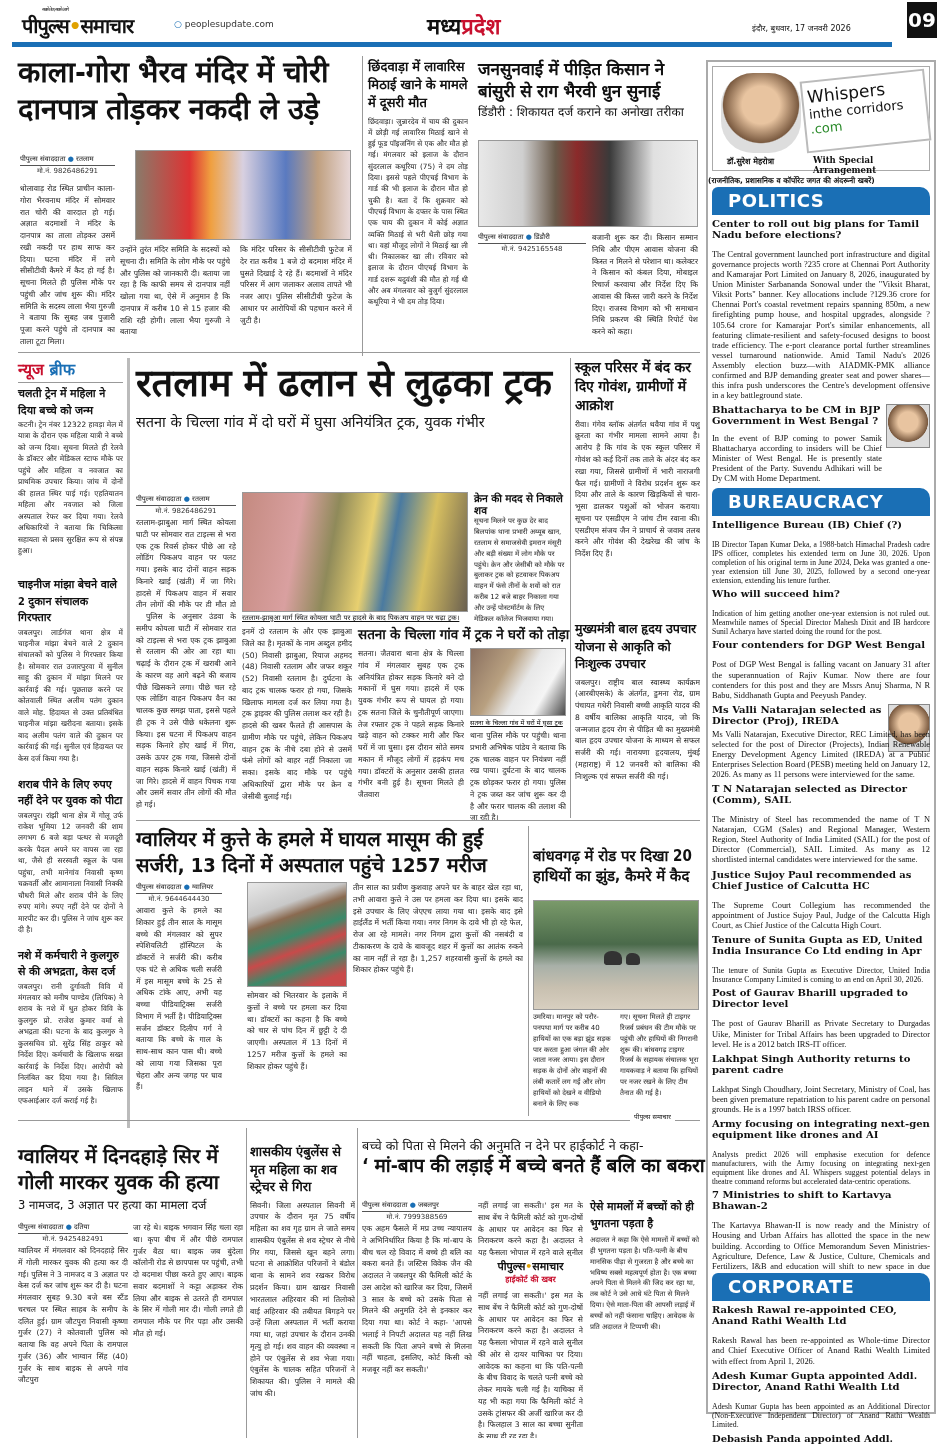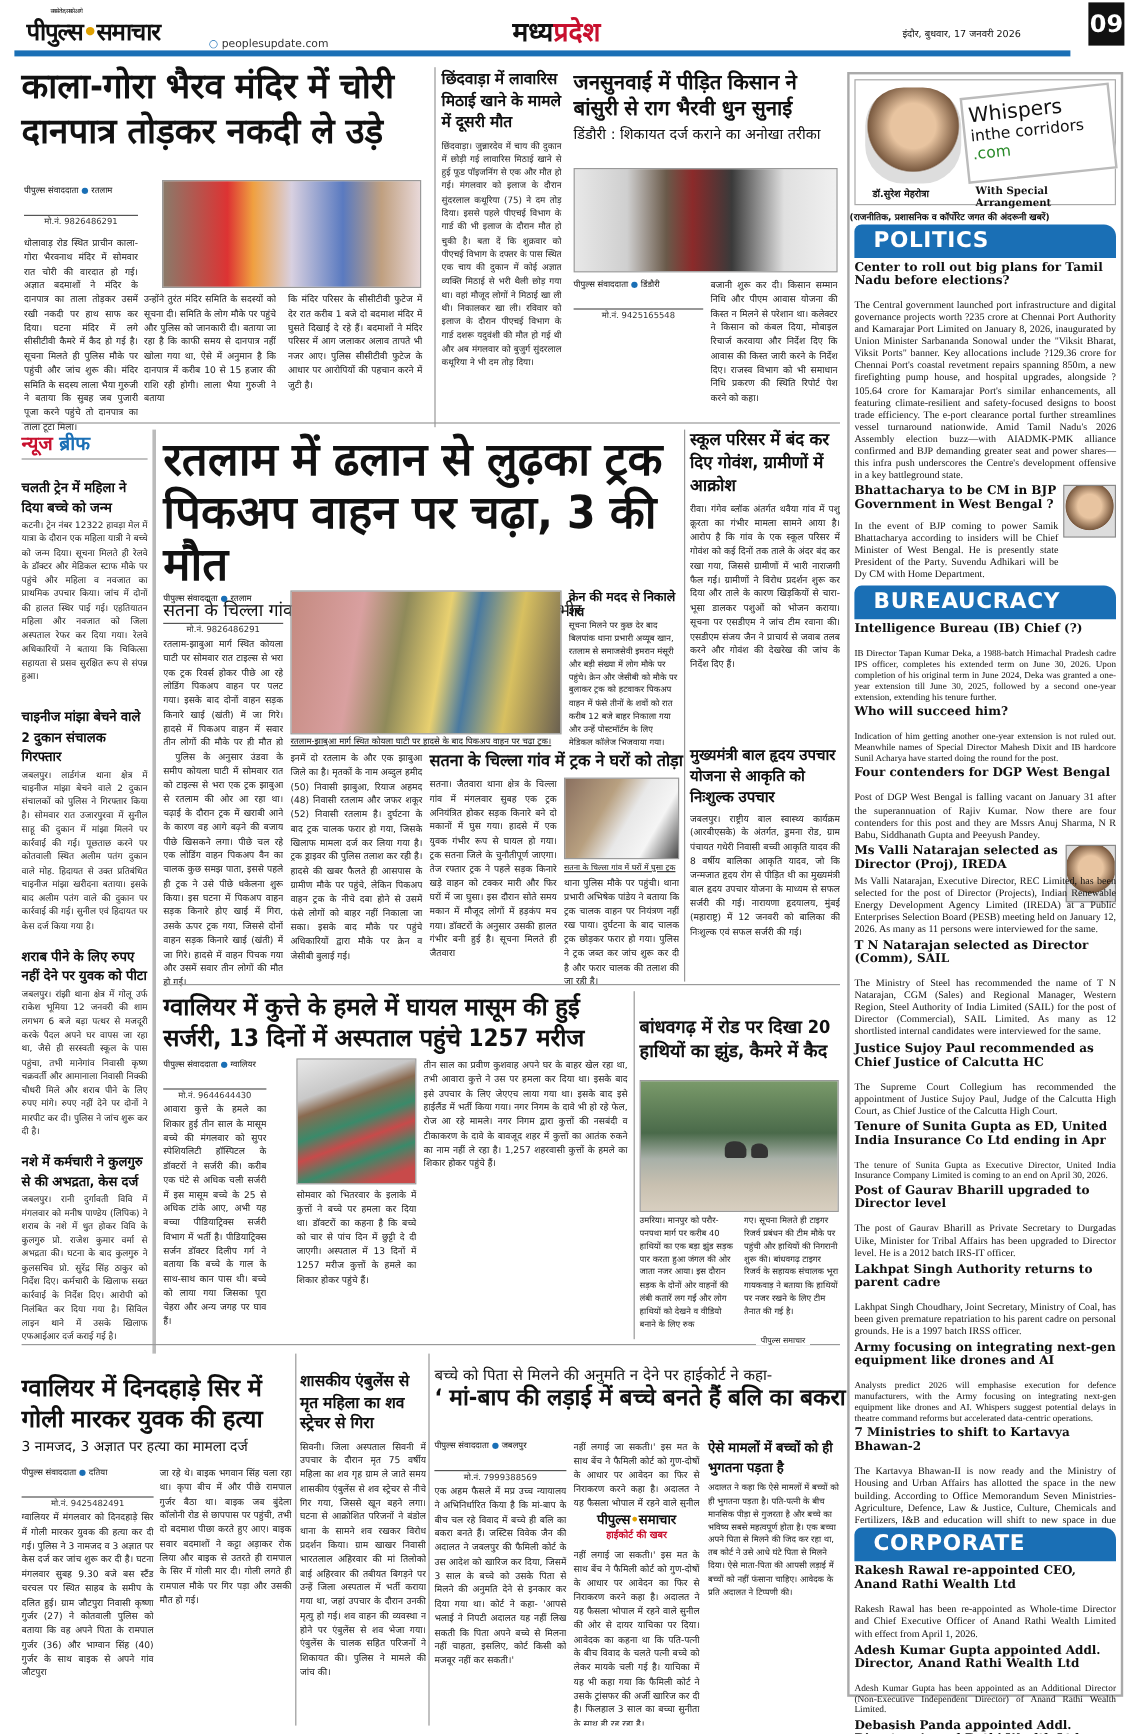--- a/index.html
+++ b/index.html
@@ -2,30 +2,30 @@
 <html><head>
 <meta charset="utf-8">
 <style>
 *{box-sizing:border-box;margin:0;padding:0}
 body{width:945px;height:1445px;background:#fff;position:relative;overflow:hidden;font-family:"DejaVu Sans",sans-serif;color:#111}
 .abs{position:absolute}
 .masthead{left:12px;top:2px;width:930px;height:42px}
 .logo{left:10px;top:10px;font-size:20px;font-weight:bold;letter-spacing:-1px}
 .logo .tag{position:absolute;left:20px;top:-6px;font-size:5px;font-weight:normal}
 .logo .dot{color:#e0a100}
-.site{left:162px;top:30px;font-size:9px;color:#333}
+.site{left:162px;top:17px;font-size:9px;color:#333}
 .section{left:415px;top:8px;font-size:22px;font-weight:bold}
 .section .p2{color:#c8102e}
 .date{left:740px;top:20px;font-size:8px}
 .pagenum{left:895px;top:0px;width:30px;height:36px;background:#111;color:#fff;font-size:20px;font-weight:bold;text-align:center;line-height:36px}
 .blueline{left:12px;top:37px;width:903px;height:5px;background:#1a6fb5}
 .hl{font-weight:bold;line-height:1.15;color:#111;font-family:"DejaVu Sans Condensed","DejaVu Sans",sans-serif}
 .sub{line-height:1.2}
 .body{font-size:7.6px;line-height:1.55;text-align:justify;color:#222}
-.byline{font-size:7px;border-bottom:1px solid #555;padding-bottom:16px}
+.byline{font-size:7px;border-bottom:1px solid #555;padding-bottom:2px}
 .byline .bd{color:#1a6fb5}
 .mob{font-size:7px;text-align:center;color:#333}
 .img{background:linear-gradient(135deg,#c9a27a,#6b4f3a 40%,#b9b0a0 70%,#d7cfc4);border:1px solid #999}
 .caption{font-size:7px;text-decoration:underline}
 .vrule{width:1px;background:#999}
 .hrule{height:1px;background:#999}
 .brief-title{font-size:16px;font-weight:bold}
 .brief-title .a{color:#c8102e}.brief-title .b{color:#1a6fb5}
 .wbox{left:706px;top:60px;width:230px;height:1354px;border:2px solid #aaa;background:#fff}
 .wbanner{height:28px;background:#1a6fb5;border-radius:6px 10px 0 0;color:#fff;font-weight:bold;font-size:18px;padding-left:16px;line-height:28px;letter-spacing:0.5px}
@@ -76,42 +76,41 @@
   <div class="byline"><span>पीपुल्स संवाददाता</span> <span class="bd">●</span> <span>डिंडौरी</span></div>
   <div class="mob">मो.नं. 9425165548</div>
 </div>
 <div class="abs body" style="left:592px;top:232px;width:106px;height:115px;overflow:hidden">बजानी शुरू कर दी। किसान सम्मान निधि और पीएम आवास योजना की किस्त न मिलने से परेशान था। कलेक्टर ने किसान को कंबल दिया, मोबाइल रिचार्ज करवाया और निर्देश दिए कि आवास की किस्त जारी करने के निर्देश दिए। राजस्व विभाग को भी समाधान निधि प्रकरण की स्थिति रिपोर्ट पेश करने को कहा।</div>
 
 <div class="abs hrule" style="left:18px;top:352px;width:682px"></div>
 
 <div class="abs" style="left:18px;top:358px;width:105px">
   <div class="brief-title"><span class="a">न्यूज</span> <span class="b">ब्रीफ</span></div>
   <div style="border-top:1px solid #999;margin-top:2px"></div>
-  <div style="margin-top:16px">
+  <div style="margin-top:3px">
     <div class="hl" style="font-size:11px;line-height:1.5">चलती ट्रेन में महिला ने दिया बच्चे को जन्म</div>
     <div class="body" style="height:150px;overflow:hidden;font-size:7.4px">कटनी। ट्रेन नंबर 12322 हावड़ा मेल में यात्रा के दौरान एक महिला यात्री ने बच्चे को जन्म दिया। सूचना मिलते ही रेलवे के डॉक्टर और मेडिकल स्टाफ मौके पर पहुंचे और महिला व नवजात का प्राथमिक उपचार किया। जांच में दोनों की हालत स्थिर पाई गई। एहतियातन महिला और नवजात को जिला अस्पताल रेफर कर दिया गया। रेलवे अधिकारियों ने बताया कि चिकित्सा सहायता से प्रसव सुरक्षित रूप से संपन्न हुआ।</div>
   </div>
   <div style="margin-top:8px">
     <div class="hl" style="font-size:11px;line-height:1.5">चाइनीज मांझा बेचने वाले 2 दुकान संचालक गिरफ्तार</div>
     <div class="body" style="height:142px;overflow:hidden;font-size:7.4px">जबलपुर। लार्डगंज थाना क्षेत्र में चाइनीज मांझा बेचने वाले 2 दुकान संचालकों को पुलिस ने गिरफ्तार किया है। सोमवार रात उजारपुरवा में सुनील साहू की दुकान में मांझा मिलने पर कार्रवाई की गई। पूछताछ करने पर कोतवाली स्थित अलीम पतंग दुकान वाले मोह. हिदायत से उक्त प्रतिबंधित चाइनीज मांझा खरीदना बताया। इसके बाद अलीम पतंग वाले की दुकान पर कार्रवाई की गई। सुनील एवं हिदायत पर केस दर्ज किया गया है।</div>
   </div>
   <div style="margin-top:8px">
     <div class="hl" style="font-size:11px;line-height:1.5">शराब पीने के लिए रुपए नहीं देने पर युवक को पीटा</div>
     <div class="body" style="height:130px;overflow:hidden;font-size:7.4px">जबलपुर। रांझी थाना क्षेत्र में गोलू उर्फ राकेश भूमिया 12 जनवरी की शाम लगभग 6 बजे बड़ा पत्थर से मजदूरी करके पैदल अपने घर वापस जा रहा था, जैसे ही सरस्वती स्कूल के पास पहुंचा, तभी मानेगांव निवासी कृष्ण चक्रवर्ती और आमानाला निवासी निक्की चौधरी मिले और शराब पीने के लिए रुपए मांगे। रुपए नहीं देने पर दोनों ने मारपीट कर दी। पुलिस ने जांच शुरू कर दी है।</div>
   </div>
   <div style="margin-top:8px">
     <div class="hl" style="font-size:11px;line-height:1.5">नशे में कर्मचारी ने कुलगुरु से की अभद्रता, केस दर्ज</div>
     <div class="body" style="height:130px;overflow:hidden;font-size:7.4px">जबलपुर। रानी दुर्गावती विवि में मंगलवार को मनीष पाण्डेय (लिपिक) ने शराब के नशे में धुत होकर विवि के कुलगुरु प्रो. राजेश कुमार वर्मा से अभद्रता की। घटना के बाद कुलगुरु ने कुलसचिव प्रो. सुरेंद्र सिंह ठाकुर को निर्देश दिए। कर्मचारी के खिलाफ सख्त कार्रवाई के निर्देश दिए। आरोपी को निलंबित कर दिया गया है। सिविल लाइन थाने में उसके खिलाफ एफआईआर दर्ज कराई गई है।</div>
   </div>
 </div>
 <div class="abs vrule" style="left:127px;top:358px;height:770px;background:#bbb;width:3px"></div>
 
 <div class="abs" style="left:136px;top:362px;width:430px">
   <div class="hl" style="font-size:38px;line-height:1.15">रतलाम में ढलान से लुढ़का ट्रक</div>
-  <div class="hl" style="font-size:38px;line-height:1.15">पिकअप वाहन पर चढ़ा, 3 की मौत</div>
   <div class="sub" style="font-size:14.5px;margin-top:8px;white-space:nowrap">सतना के चिल्ला गांव में दो घरों में घुसा अनियंत्रित ट्रक, युवक गंभीर</div>
 </div>
 <div class="abs" style="left:136px;top:494px;width:100px">
   <div class="byline"><span>पीपुल्स संवाददाता</span> <span class="bd">●</span> <span>रतलाम</span></div>
   <div class="mob">मो.नं. 9826486291</div>
   <div class="body" style="margin-top:2px;height:90px;overflow:hidden">रतलाम-झाबुआ मार्ग स्थित कोयला घाटी पर सोमवार रात टाइल्स से भरा एक ट्रक रिवर्स होकर पीछे आ रहे लोडिंग पिकअप वाहन पर पलट गया। इसके बाद दोनों वाहन सड़क किनारे खाई (खंती) में जा गिरे। हादसे में पिकअप वाहन में सवार तीन लोगों की मौके पर ही मौत हो गई।</div>
   <div class="body" style="margin-top:4px;height:215px;overflow:hidden;text-indent:10px">पुलिस के अनुसार उंडवा के समीप कोयला घाटी में सोमवार रात को टाइल्स से भरा एक ट्रक झाबुआ से रतलाम की ओर आ रहा था। चढ़ाई के दौरान ट्रक में खराबी आने के कारण वह आगे बढ़ने की बजाय पीछे खिसकने लगा। पीछे चल रहे एक लोडिंग वाहन पिकअप वैन का चालक कुछ समझ पाता, इससे पहले ही ट्रक ने उसे पीछे धकेलना शुरू किया। इस घटना में पिकअप वाहन सड़क किनारे होए खाई में गिरा, उसके ऊपर ट्रक गया, जिससे दोनों वाहन सड़क किनारे खाई (खंती) में जा गिरे। हादसे में वाहन पिचक गया और उसमें सवार तीन लोगों की मौत हो गई।</div>
 </div>
 <div class="abs img" style="left:242px;top:492px;width:226px;height:120px;background:linear-gradient(100deg,#c48a80,#d9a0a0 25%,#8f8a5a 40%,#e8d070 55%,#4a7aa0 65%,#d8c060 80%,#6a6050)"></div>
 <div class="abs caption" style="left:242px;top:613px;width:226px;white-space:nowrap;overflow:hidden">रतलाम-झाबुआ मार्ग स्थित कोयला घाटी पर हादसे के बाद पिकअप वाहन पर चढ़ा ट्रक।</div>

